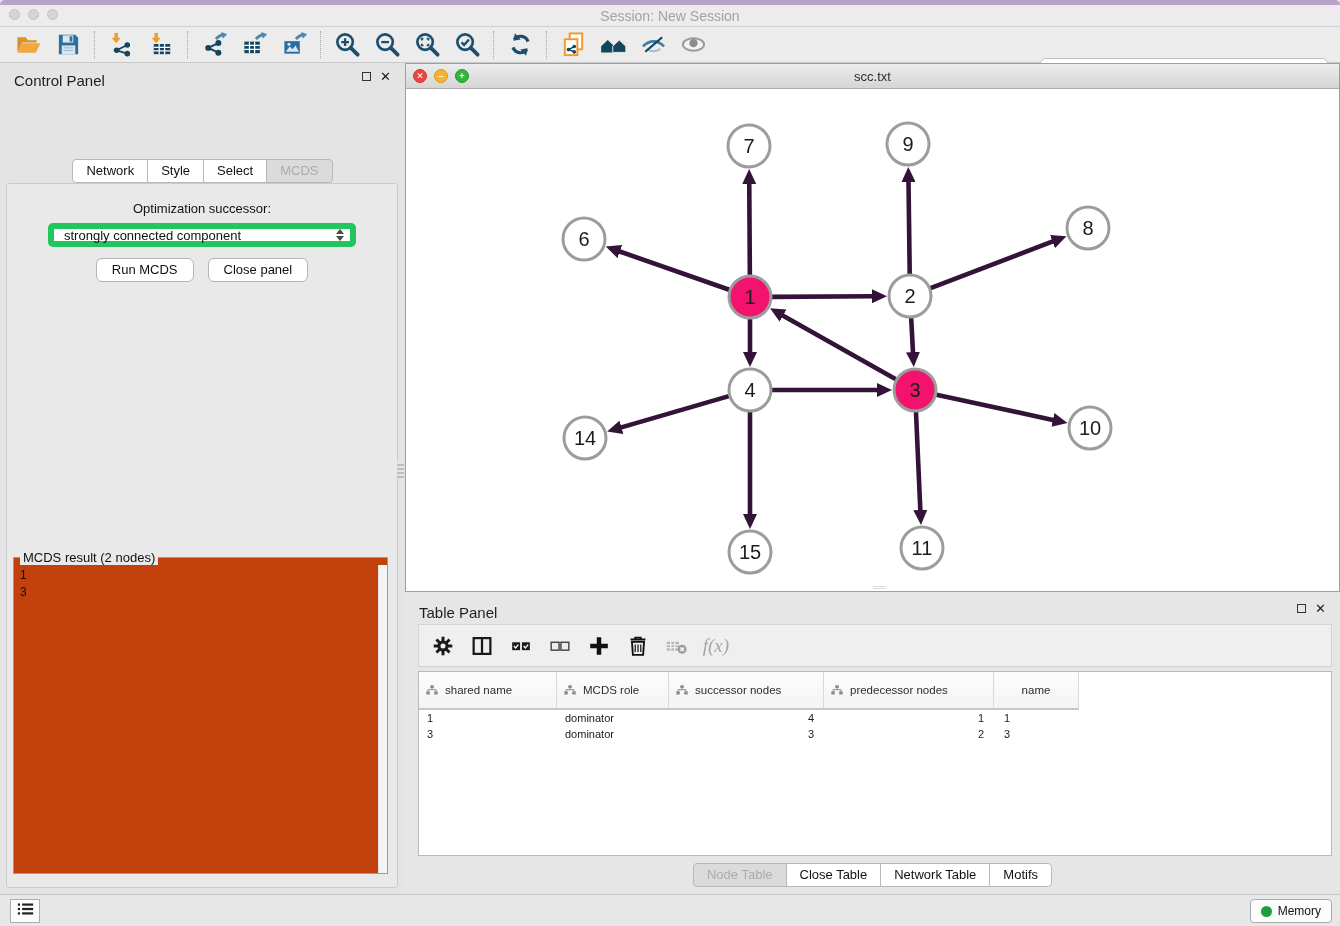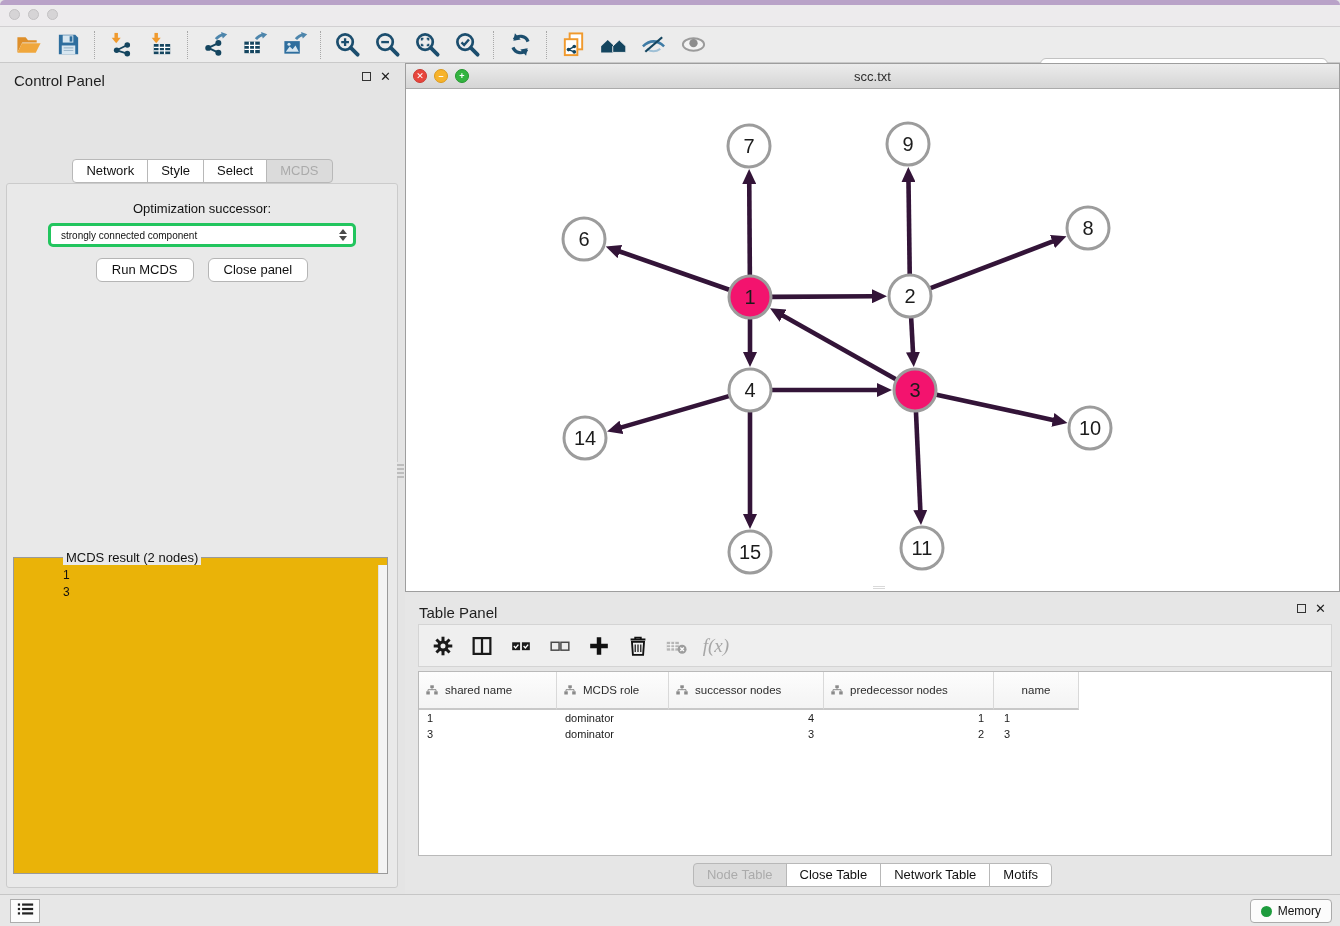--- a/index.html
+++ b/index.html
@@ -39,32 +39,32 @@
   .close-btn { font-size:13px; font-weight:bold; color:#1a1a1a; line-height:9px; }
   .cp-tabs { position:absolute; left:0; right:0; top:96px; display:flex; justify-content:center; }
   .seg-tab { font-size:13px; color:#111; background:#fff; border:1px solid #B8B8B8; margin-left:-1px;
     padding:3px 13px 4px; white-space:nowrap; }
   .seg-tab:first-child { border-radius:4px 0 0 4px; margin-left:0; }
   .seg-tab:last-child { border-radius:0 4px 4px 0; }
   .seg-tab.active { background:#DBDBDB; color:#ABABAB; }
   .cp-content { position:absolute; left:6px; right:7px; top:120px; bottom:6px;
     background:#E9E9E9; border:1px solid #CBCBCB; border-radius:3px; }
   .opt-label { text-align:center; margin-top:17px; font-size:13px; color:#111; }
-  .opt-select { width:308px; height:24px; margin:7px auto 0; background:#fff; border:3px solid #22c55e;
-    border-radius:5px; display:flex; align-items:center; padding:0 6px 0 10px; font-size:10px; color:#111; }
+  .opt-select { width:308px; height:24px; margin:7px auto 0; background:#fff; border:6px solid #22c55e;
+    border-radius:5px; display:flex; align-items:center; padding:0 6px 0 10px; font-size:13px; color:#111; }
   .opt-select .sel-text { flex:1; }
   .stepper { display:flex; flex-direction:column; gap:2px; align-items:center; }
   .stepper i { width:0; height:0; border-left:4px solid transparent; border-right:4px solid transparent; }
   .stepper .up { border-bottom:5px solid #4a4a4a; }
   .stepper .dn { border-top:5px solid #4a4a4a; }
   .cp-buttons { display:flex; justify-content:center; gap:14px; margin-top:11px; }
   .push-btn { background:#fff; border:1px solid #B5B5B5; border-radius:6px; font-size:13px; color:#111;
     padding:3px 15px 4px; font-family:inherit; }
   .result-fieldset { position:absolute; left:6px; right:9px; top:366px; bottom:13px;
-    border:1px solid #9A9A9A; background:#eab308;padding-left:43px; }
+    border:1px solid #9A9A9A; background:#c2410c; }
   .result-fieldset legend { font-size:13px; color:#111; margin-left:6px; padding:0 3px; background:#E9E9E9; }
   .result-body { position:relative; width:100%; height:100%; overflow:hidden; }
   .result-lines { padding:2px 0 0 6px; font-size:12px; color:#111; line-height:17px; white-space:pre; }
   .result-scroll { position:absolute; right:0; top:0; bottom:0; width:9px; background:#F4F4F4; border-left:1px solid #E2E2E2; }
   .splitter-grip { position:absolute; left:397px; top:462px; width:7px; height:16px;
     background:repeating-linear-gradient(#E4E4E4 0 2px, #BDBDBD 2px 4px); }
   
   .net-window { position:absolute; left:405px; top:63px; width:935px; height:529px;
     background:#fff; border:1px solid #9E9E9E; }
   .net-titlebar { position:relative; height:25px; background:linear-gradient(#ECECEC,#D5D5D5);
@@ -109,20 +109,21 @@
 </style>
 </head>
 <body>
 
 <div class="titlebar">
   <div class="traffic">
     <div class="light"></div>
     <div class="light"></div>
     <div class="light"></div>
   </div>
+  <div class="win-title">Session: New Session</div>
 </div>
 
 <div class="toolbar">
   <div id="tb-root" style="display:flex;align-items:center;">
       <div class="tb-group">
         <div class="tb-btn">
           <span style="display:flex;">
             <svg viewBox="0 0 28 28">
               <path d="M2.5 22.5V6.5h8.5l2.5 3h9V12h-15L2.5 22.5z" fill="#DE8F2A"></path>
               <path d="M7.2 12.6h19.3l-5 9.9H2.6z" fill="#F0A73C"></path>

